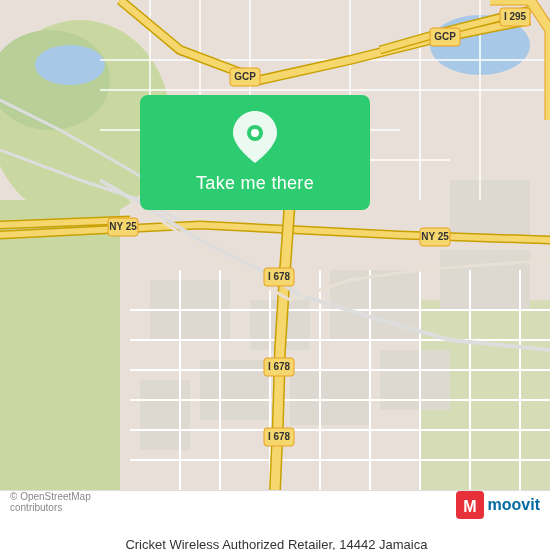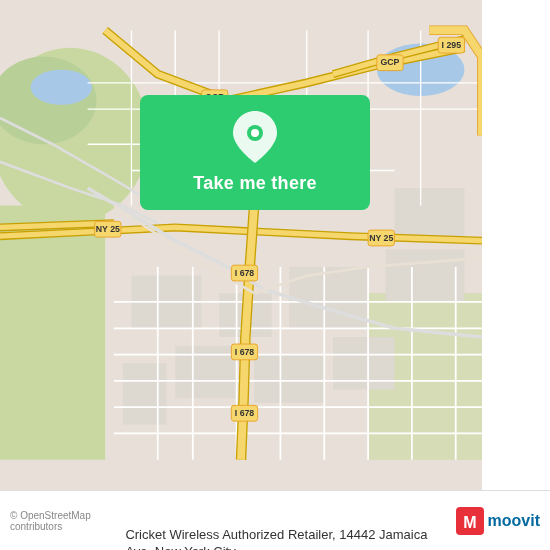--- a/index.html
+++ b/index.html
@@ -6,21 +6,21 @@
     body {
       width: 550px;
       height: 550px;
       overflow: hidden;
       font-family: Arial, sans-serif;
       position: relative;
     }
 
     
     #map-container {
-      width: 482px;
+      width: 550px;
       height: 490px;
       position: relative;
       overflow: hidden;
       background-color: #e8e0d8;
     }
 
     
     #map-svg {
       width: 100%;
       height: 100%;
@@ -45,33 +45,33 @@
     #location-pin {
       width: 44px;
       height: 52px;
     }
 
     #take-me-there-btn {
       background-color: #2ecc71;
       border: none;
       color: white;
       font-size: 18px;
-      font-weight: bold;
+      font-weight: normal;
       cursor: pointer;
       text-align: left;
       letter-spacing: 0.3px;
     }
 
     
     #bottom-bar {
       width: 550px;
       height: 60px;
       background-color: white;
       display: flex;
-      align-items: center;
+      align-items: flex-start;
       padding: 0 10px;
       border-top: 1px solid #ddd;
       gap: 8px;
     }
 
     #copyright-text {
       font-size: 10px;
       color: #888;
       flex: 1;
     }

